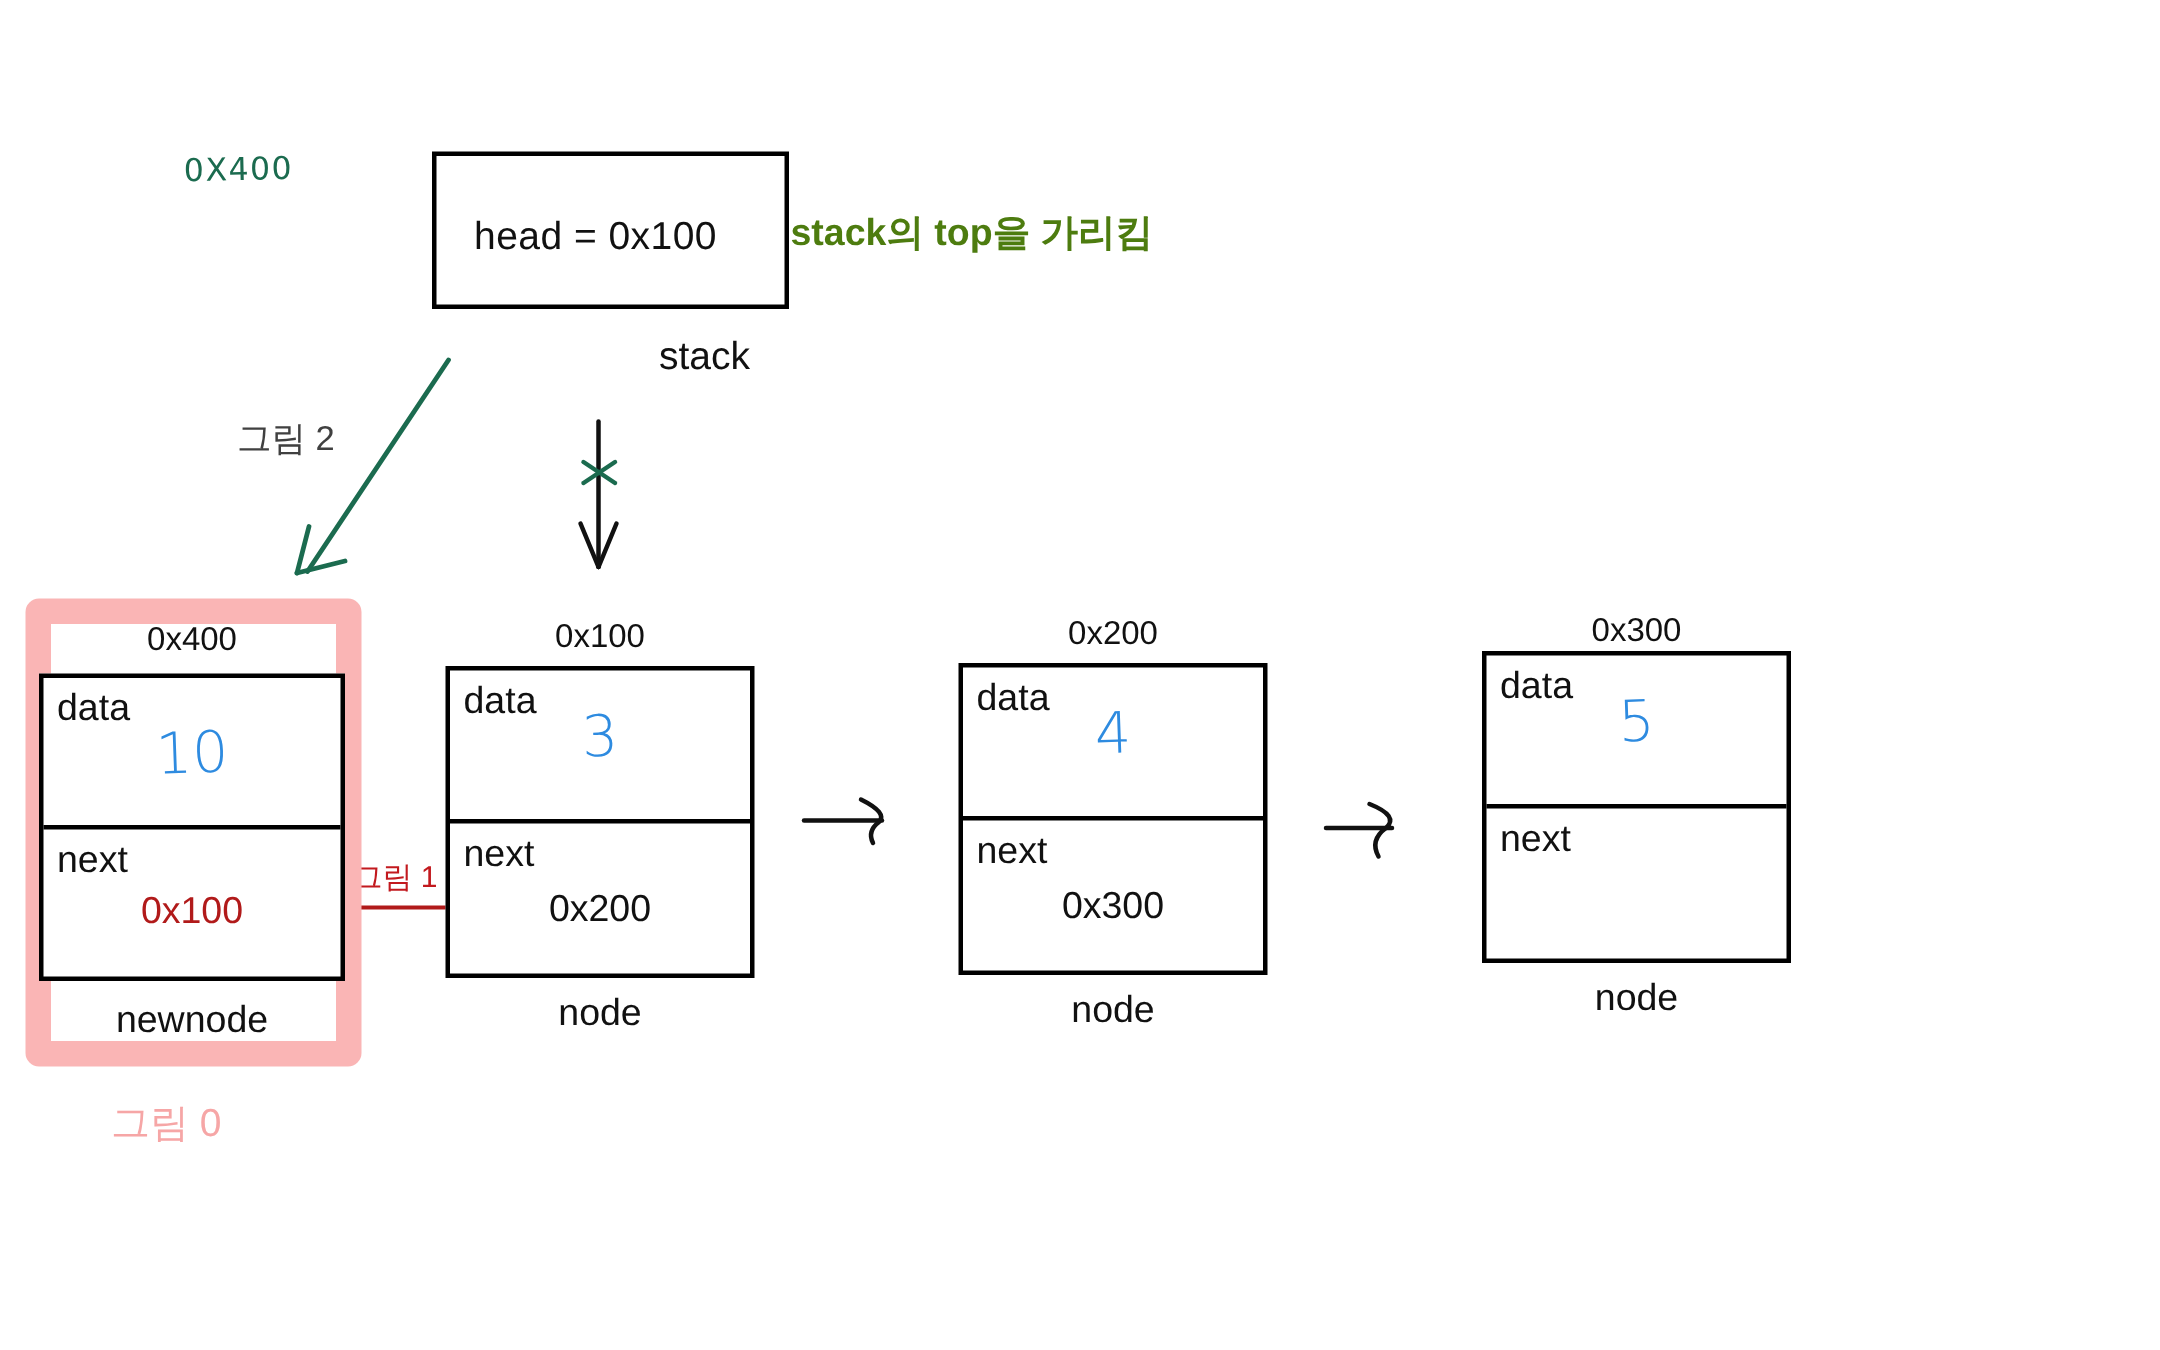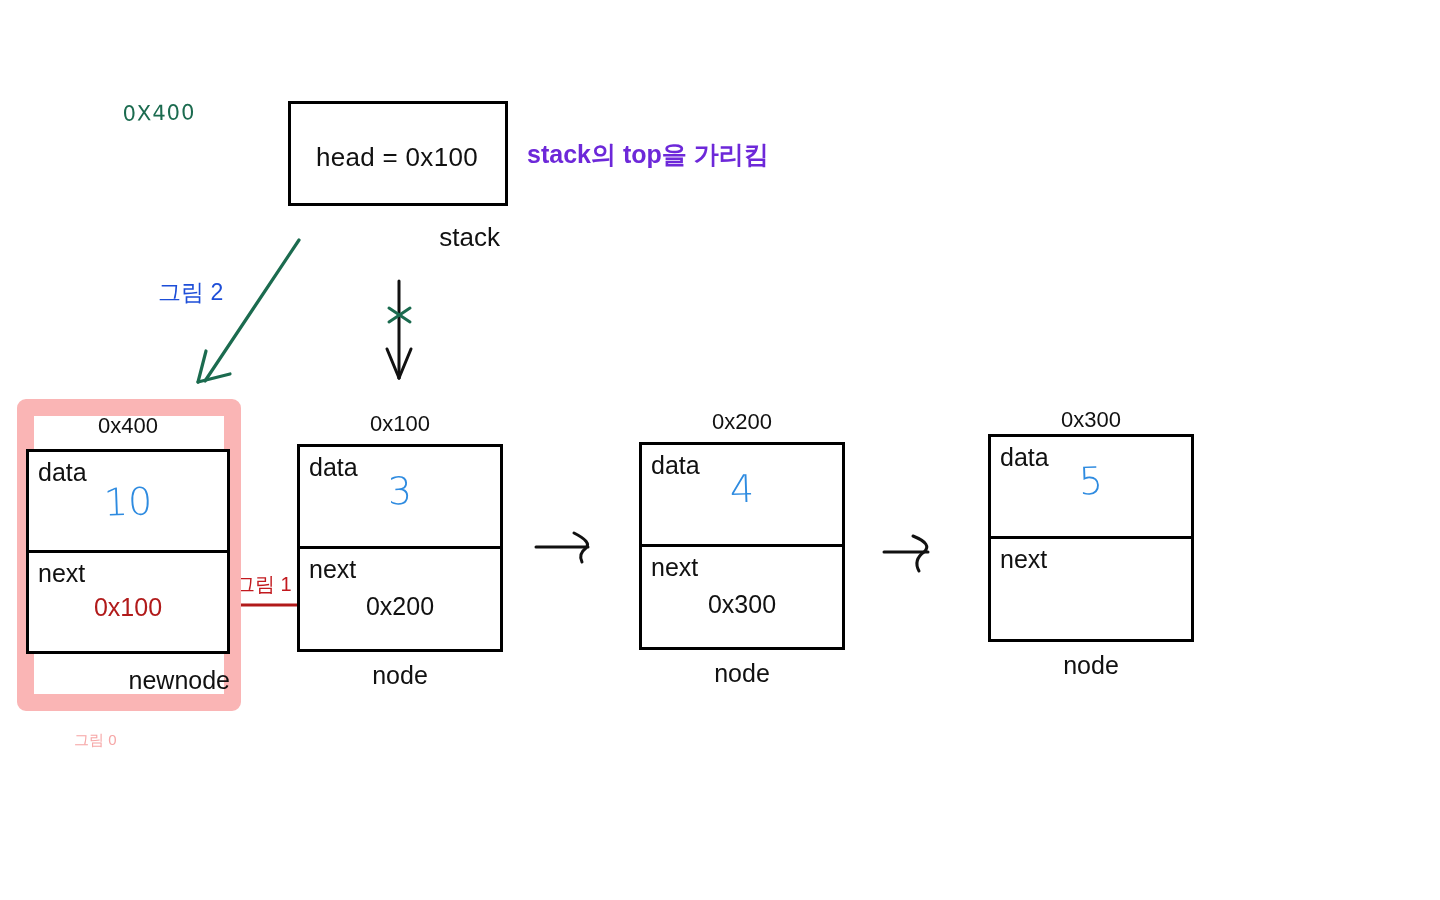--- a/index.html
+++ b/index.html
@@ -28,21 +28,21 @@
     width: 1440px;
     height: 900px;
     pointer-events: none;
   }
 
   
   .head-box {
     position: absolute;
     left: 288px;
     top: 101px;
-    width: 220px;
+    width: 238px;
     height: 105px;
     border: 3px solid #000000;
     box-sizing: border-box;
     background: #ffffff;
   }
   .head-line {
     position: absolute;
     left: 0;
     top: 38px;
     width: 212px;
@@ -74,46 +74,46 @@
     width: 212px;
     text-align: right;
     font-size: 26px;
   }
   .note-red {
     position: absolute;
     left: 527px;
     top: 138px;
     font-size: 25px;
     font-weight: bold;
-    color: #6d28d9;
+    color: #4d7c0f;
     white-space: nowrap;
   }
 
   
   .lbl-g2 {
     position: absolute;
     left: 158px;
     top: 277px;
     font-size: 23px;
-    color: #1d4ed8;
+    color: #404040;
     white-space: nowrap;
   }
   .lbl-g1 {
     position: absolute;
     left: 235px;
     top: 571px;
     font-size: 20px;
     color: #c2191e;
     white-space: nowrap;
   }
   .lbl-g0 {
     position: absolute;
     left: 74px;
     top: 731px;
-    font-size: 15px;
+    font-size: 26px;
     color: #f6a6a6;
     white-space: nowrap;
   }
 
   
   .node {
     position: absolute;
   }
   .node-addr {
     position: absolute;
@@ -249,21 +249,21 @@
     <div class="node-box" style="left:0; top:36px; width:204px; height:205px;">
       <div class="node-cell cell-top" style="top:0; height:101px;">
         <span class="cell-key">data</span>
         <span class="cell-val hand" style="top:28px;">10</span>
       </div>
       <div class="node-cell" style="top:101px; height:101px;">
         <span class="cell-key">next</span>
         <span class="cell-val red" style="top:40px;">0x100</span>
       </div>
     </div>
-    <div class="node-name" style="top:253px;text-align:right;">newnode</div>
+    <div class="node-name" style="top:253px;">newnode</div>
   </div>
 
   <div class="node" style="left:297px; top:411px; width:206px;">
     <div class="node-addr" style="top:0;">0x100</div>
     <div class="node-box" style="left:0; top:33px; width:206px; height:208px;">
       <div class="node-cell cell-top" style="top:0; height:102px;">
         <span class="cell-key">data</span>
         <span class="cell-val hand" style="top:22px;">3</span>
       </div>
       <div class="node-cell" style="top:102px; height:103px;">

